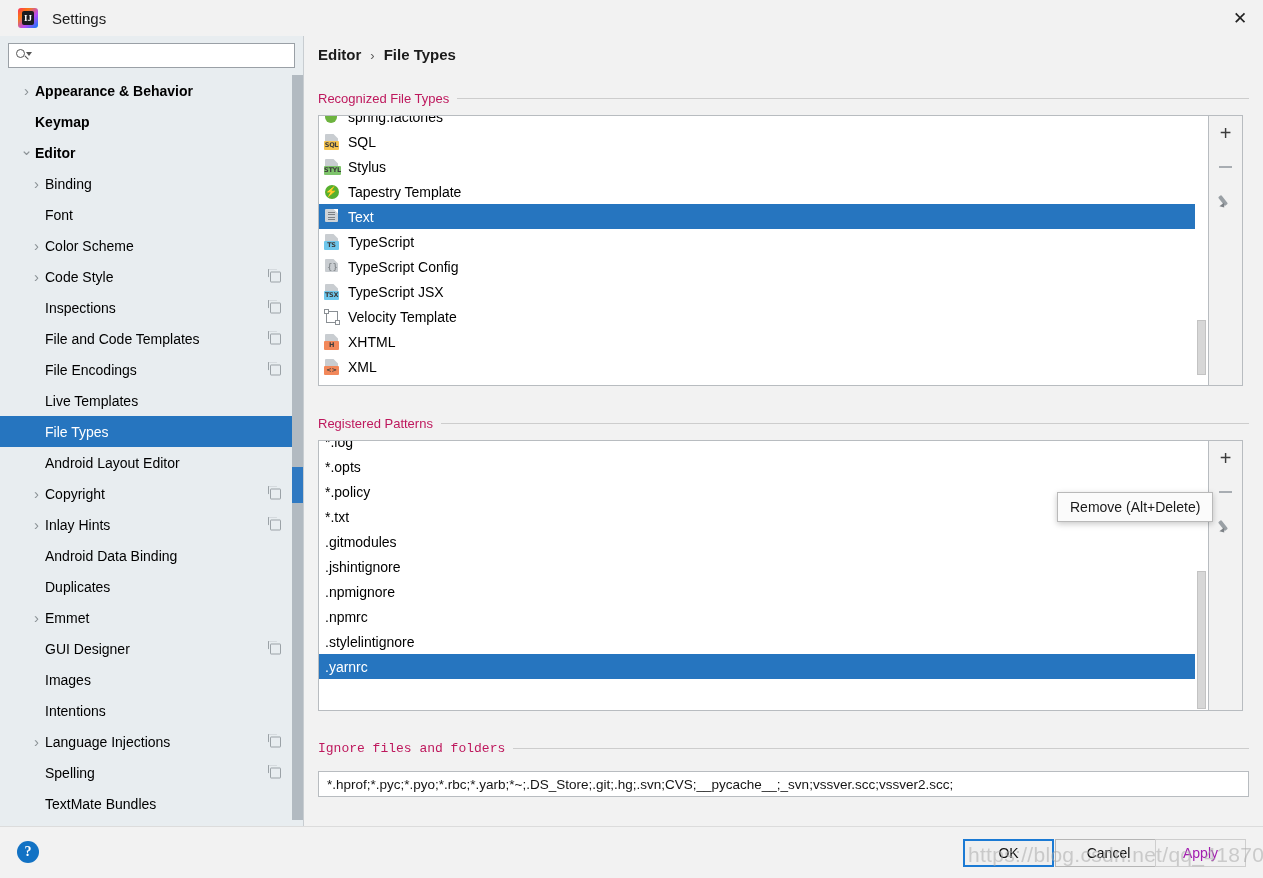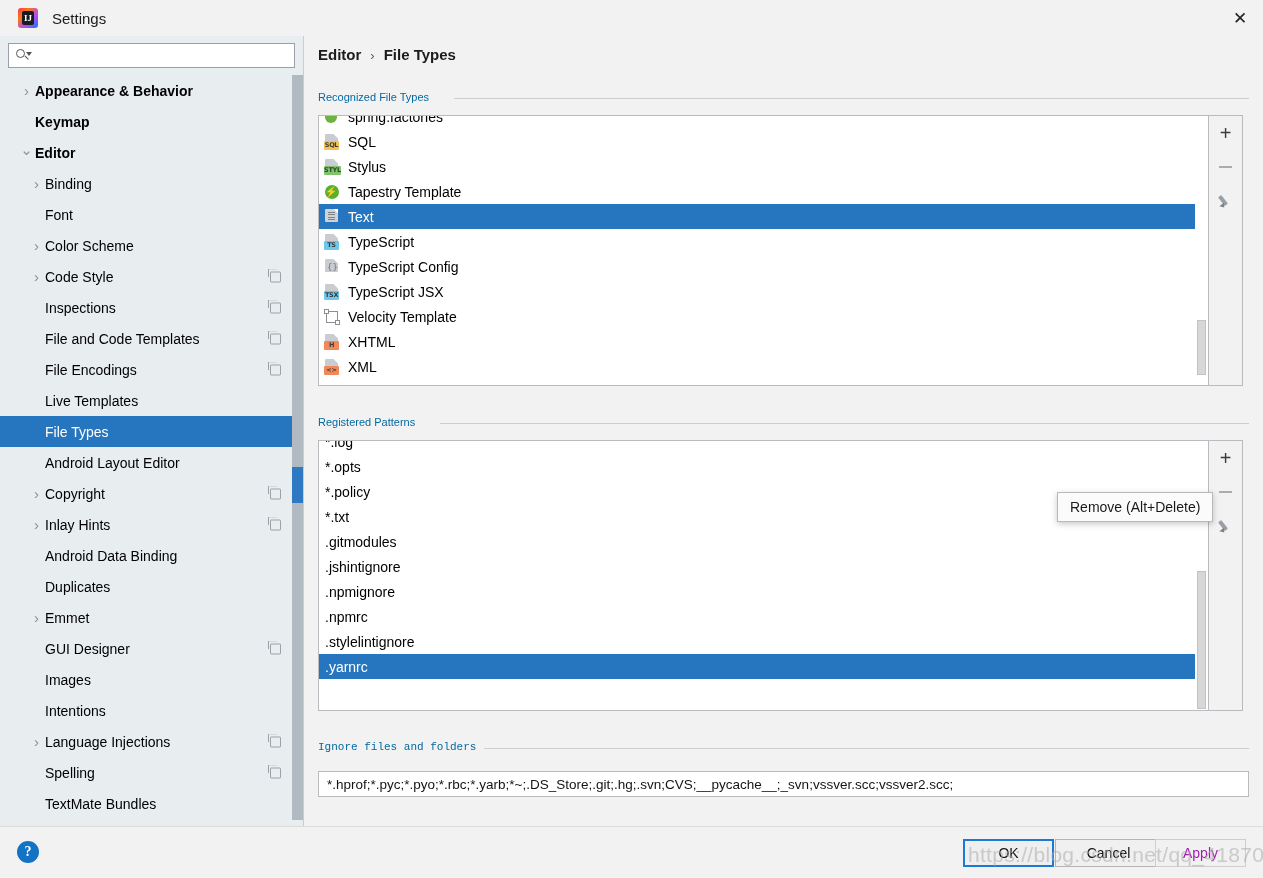--- a/index.html
+++ b/index.html
@@ -96,21 +96,21 @@
   }
   .sb-thumb { position:absolute; right:0; width:11px; background:#b2bac1; }
   .sb-thumb.accent { background:#2f79c2; }
 
   
   .main { position:absolute; left:304px; top:36px; width:959px; height:790px; background:#f2f2f2; }
   .breadcrumb { position:absolute; left:14px; top:10px; font-size:15px; font-weight:bold; color:#1b1b1b; }
   .breadcrumb .sep { font-weight:normal; color:#5a5a5a; margin:0 9px; font-size:13px; }
 
   .group-label {
-    position:absolute; font-size:11px; color:#0369a1;
+    position:absolute; font-size:13px; color:#be185d;
     background:#f2f2f2; padding-right:8px; z-index:2;
   }
   .group-line { position:absolute; height:1px; background:#cdcdcd; }
 
   .list-box {
     position:absolute; background:#fff; border:1px solid #b8bcc0; overflow:hidden;
   }
   .list-row {
     height:25px; display:flex; align-items:center; padding-left:5px;
     white-space:nowrap; cursor:default; font-size:14px;

